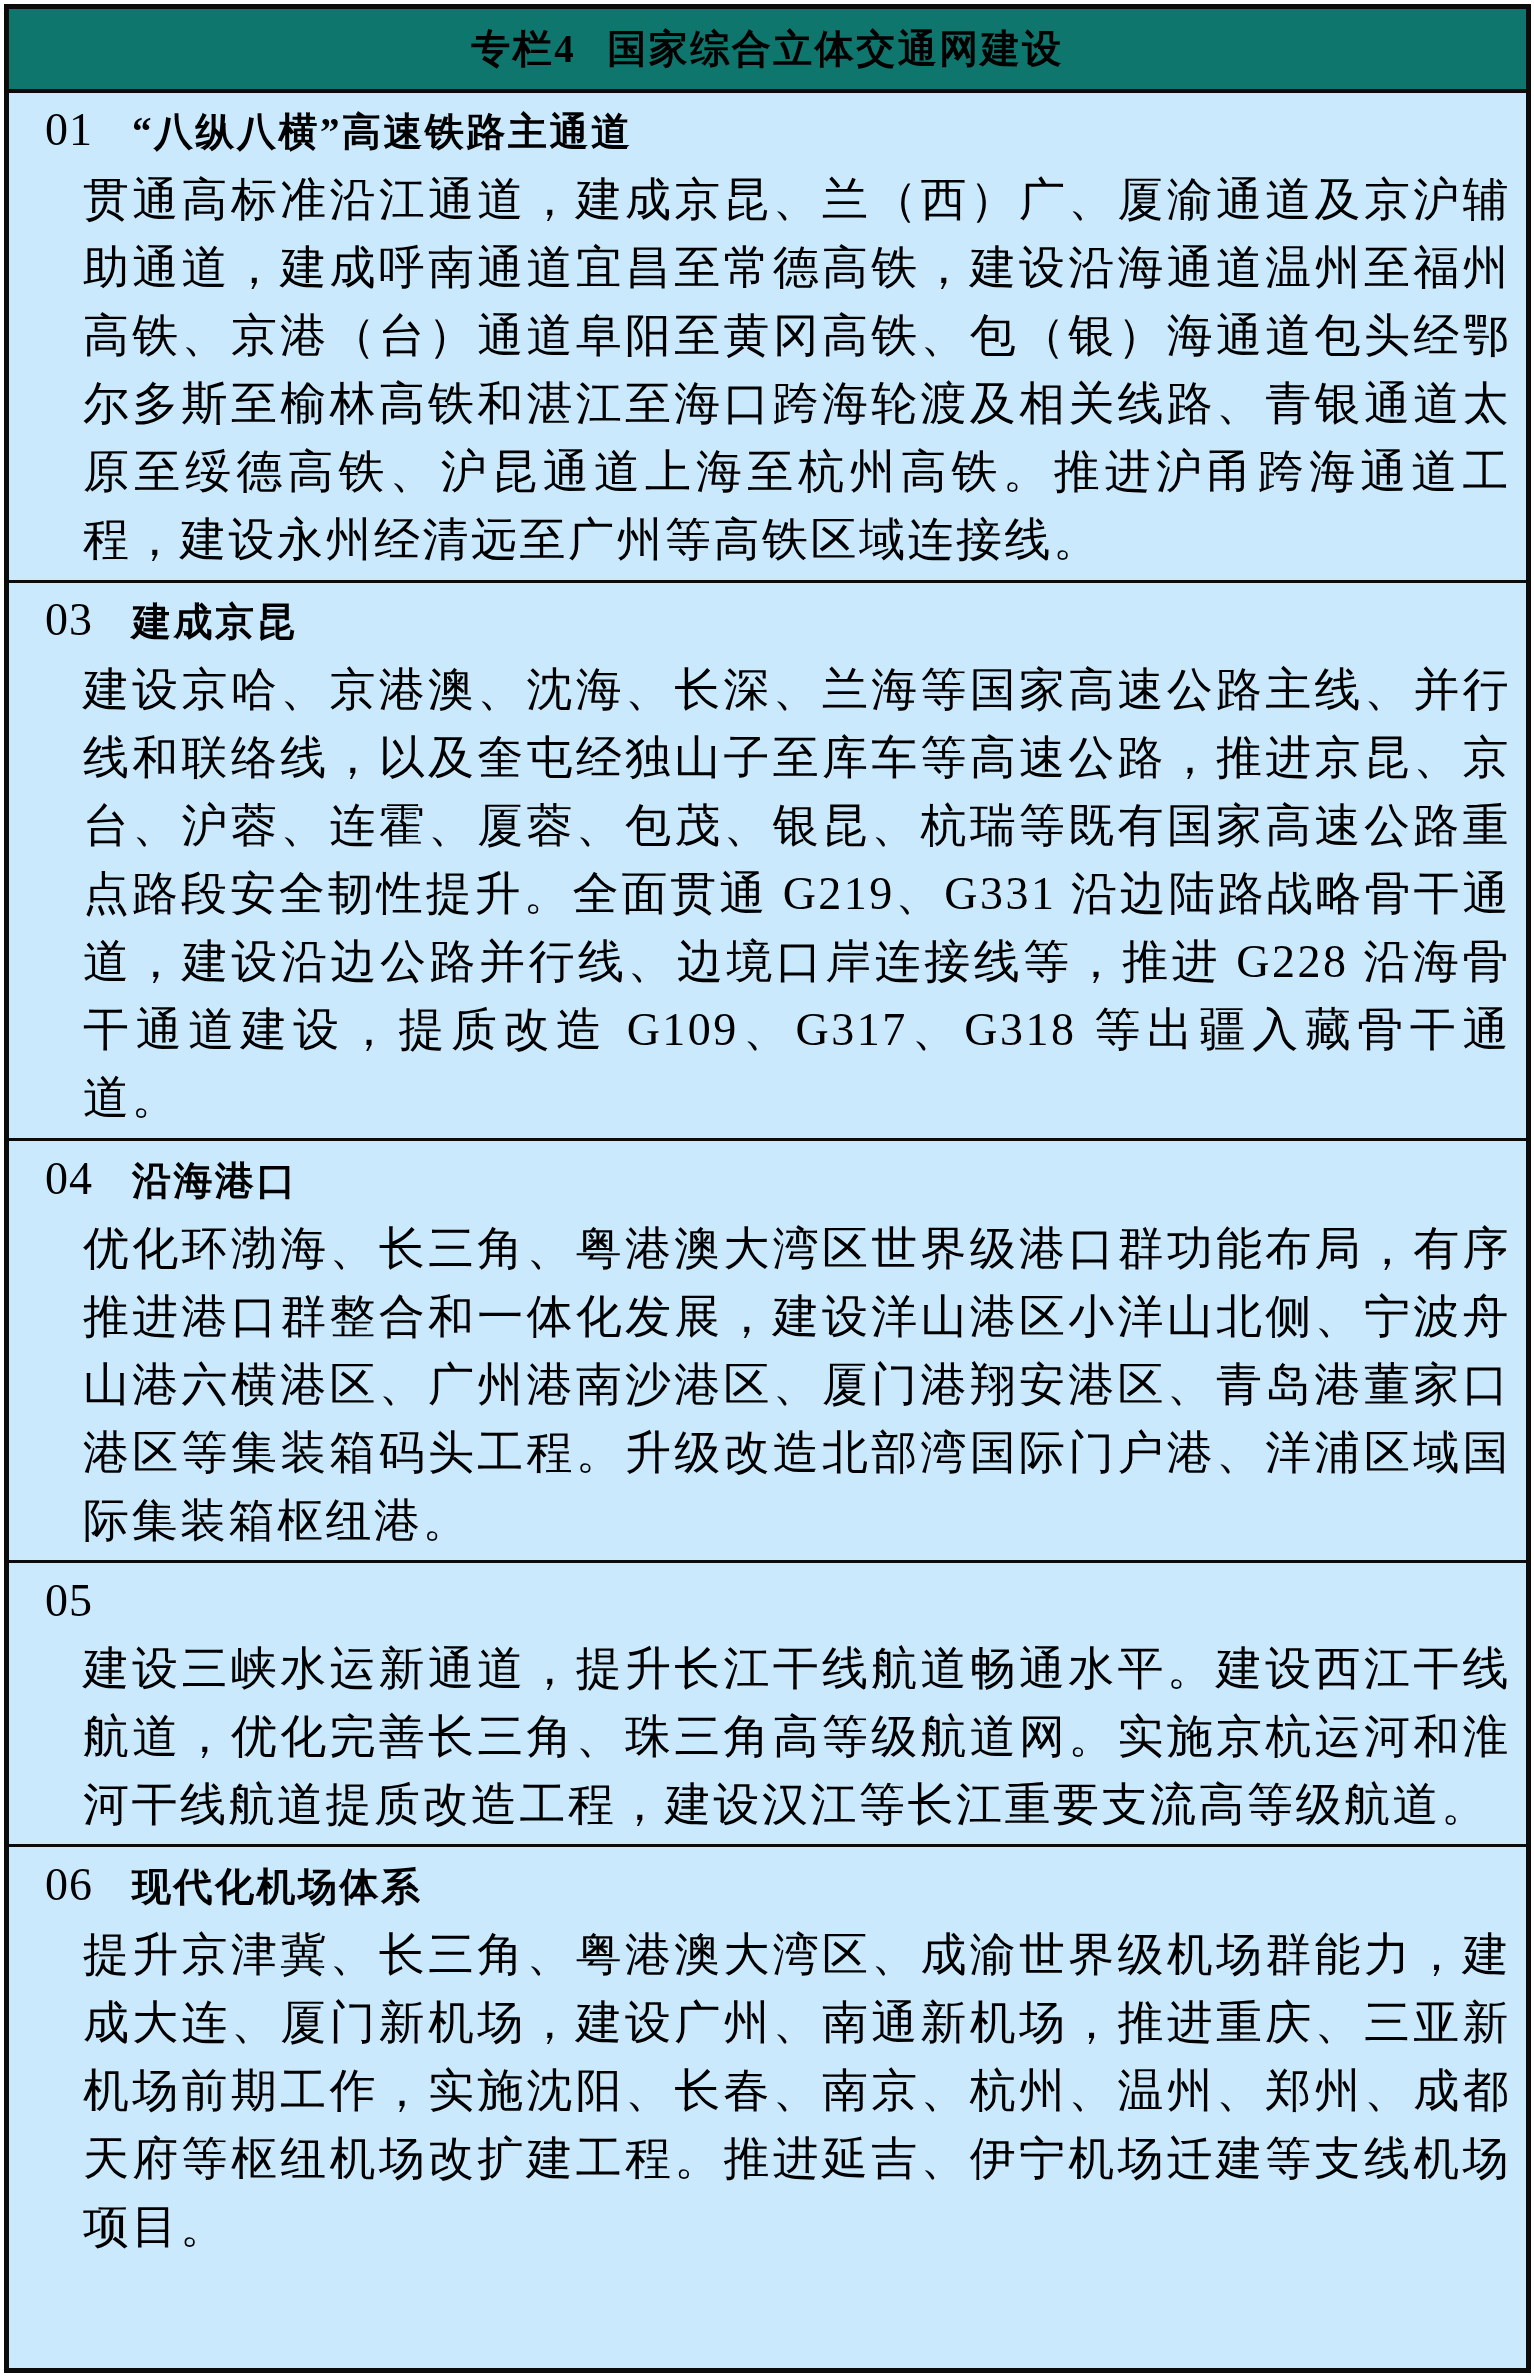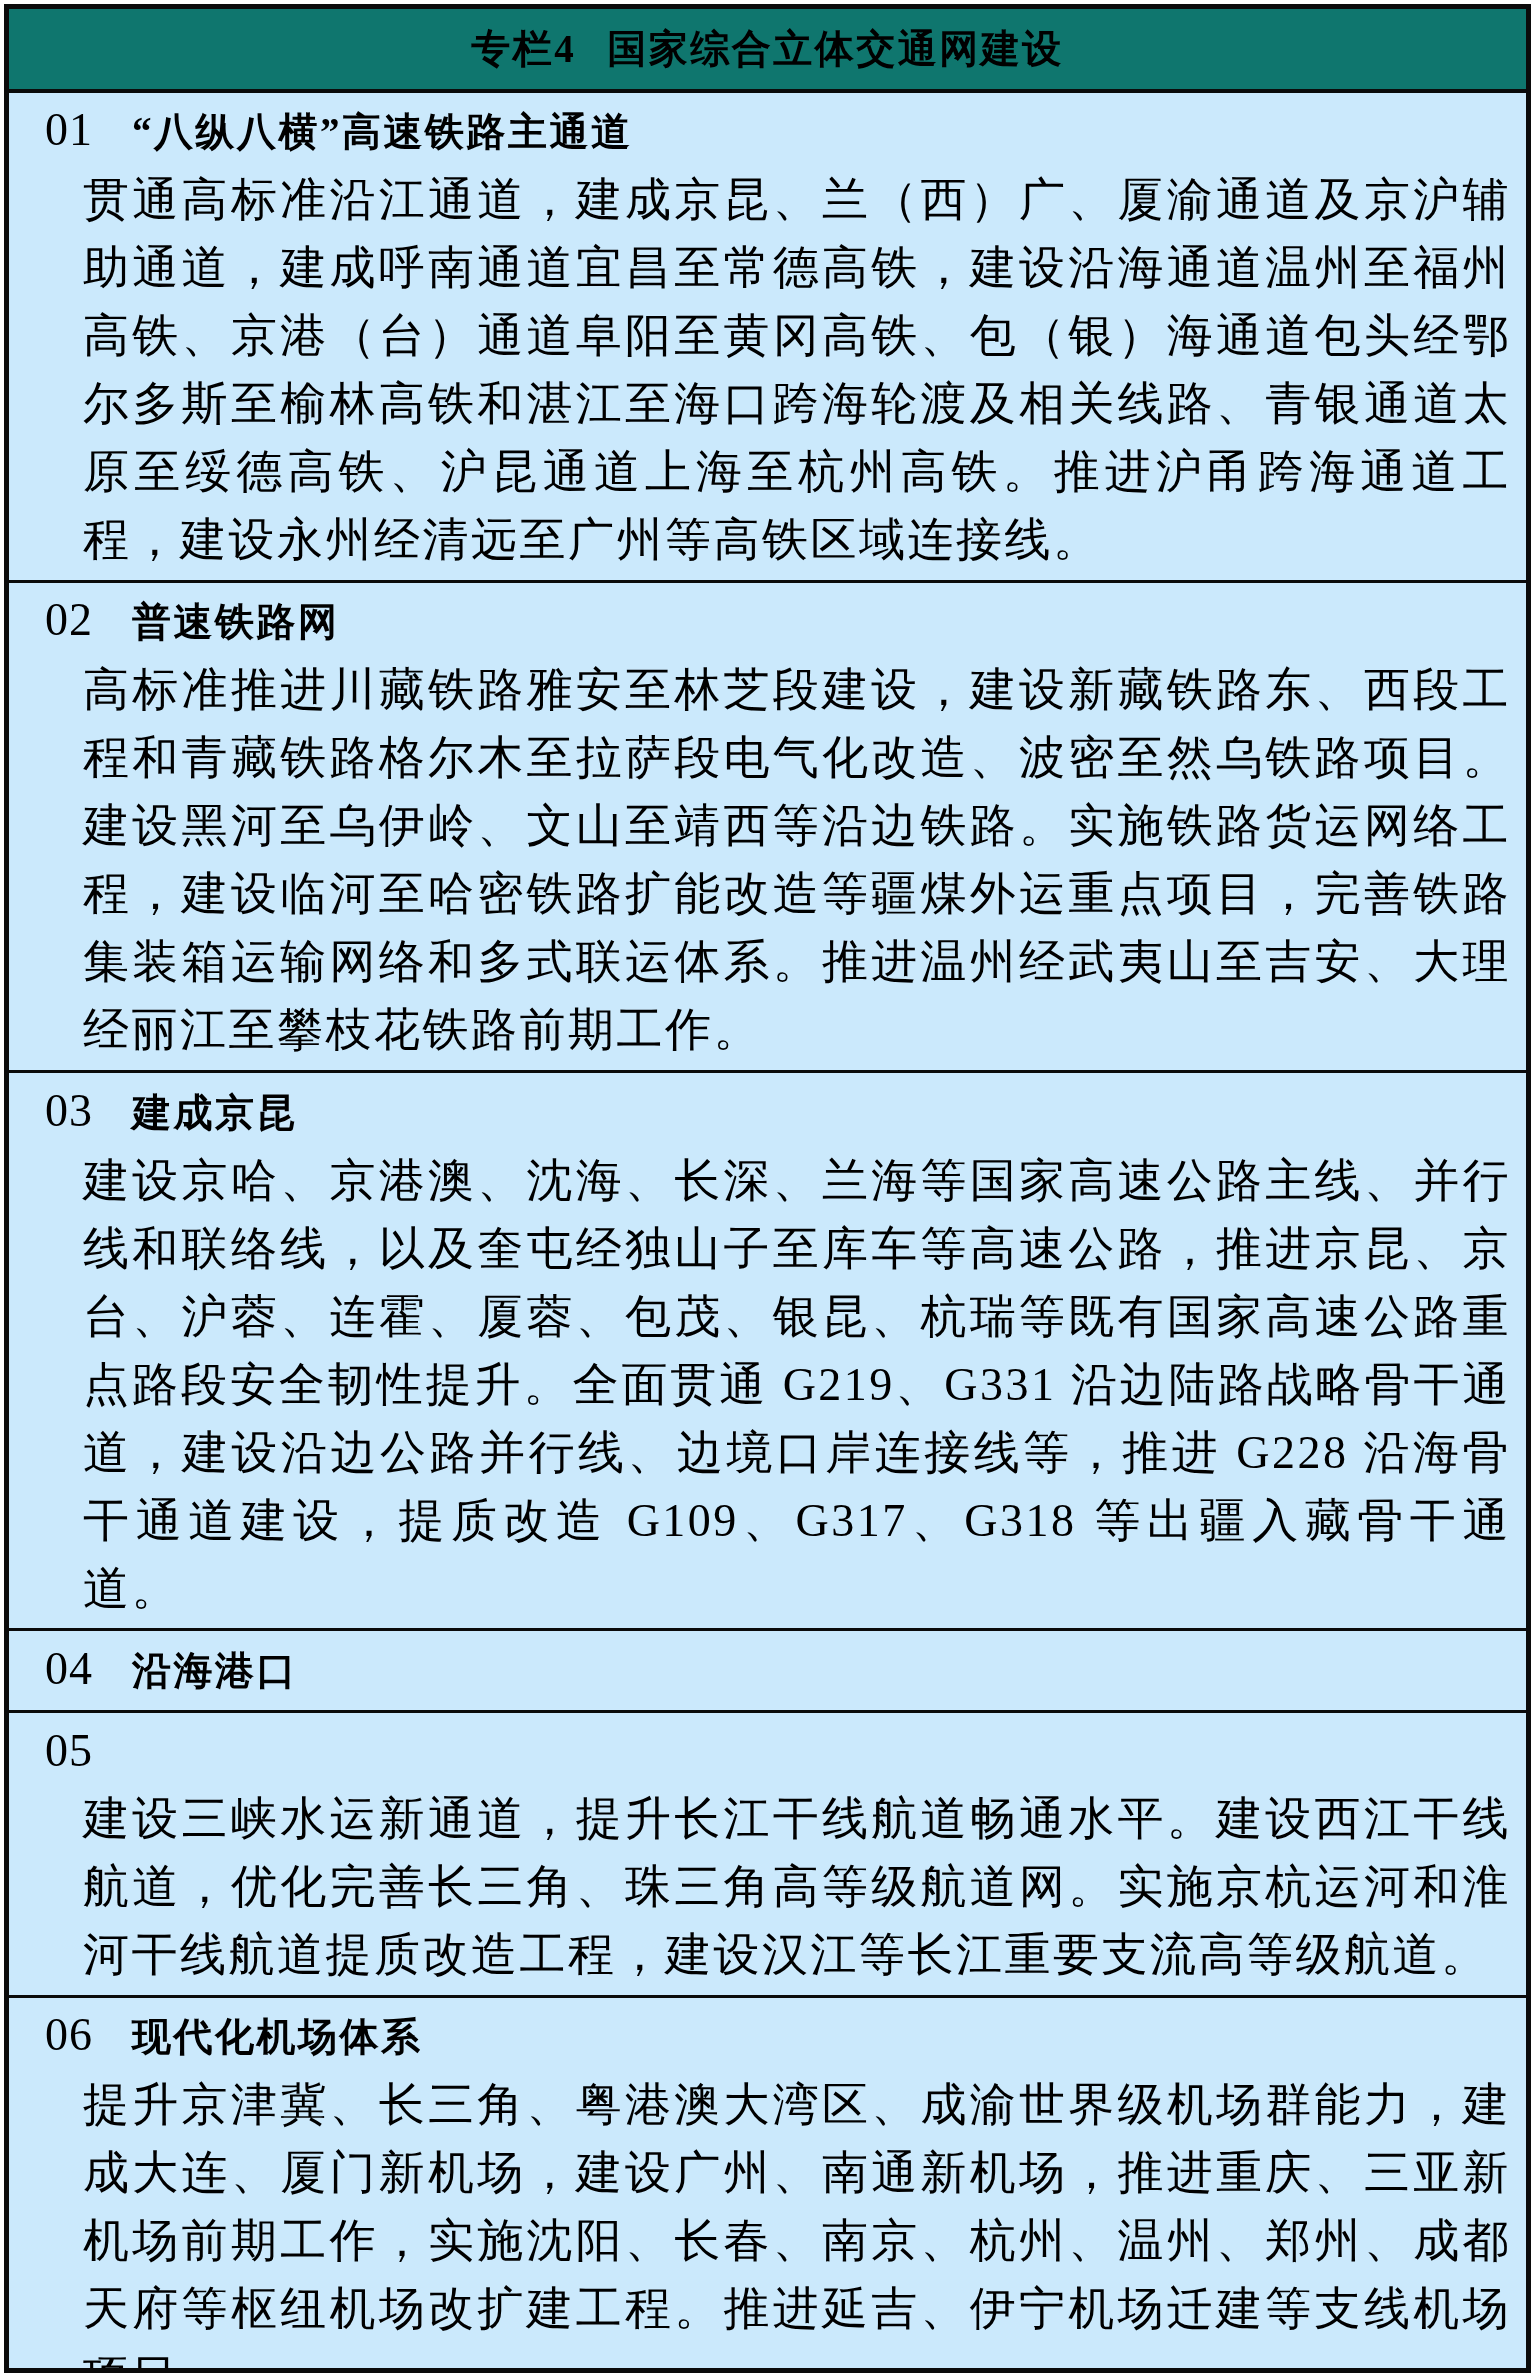--- a/index.html
+++ b/index.html
@@ -62,41 +62,35 @@
     <div class="sections" style="background: rgb(203, 233, 252);">
 
       <section class="item">
         <div class="head-row">
           <span class="num">01</span>
           <h3 class="head">“八纵八横”高速铁路主通道</h3>
         </div>
         <p class="body-text">贯通高标准沿江通道，建成京昆、兰（西）广、厦渝通道及京沪辅助通道，建成呼南通道宜昌至常德高铁，建设沿海通道温州至福州高铁、京港（台）通道阜阳至黄冈高铁、包（银）海通道包头经鄂尔多斯至榆林高铁和湛江至海口跨海轮渡及相关线路、青银通道太原至绥德高铁、沪昆通道上海至杭州高铁。推进沪甬跨海通道工程，建设永州经清远至广州等高铁区域连接线。</p>
       </section>
 
-      <section class="item">
-        <div class="head-row">
-          <span class="num">02</span>
-          <h3 class="head">普速铁路网</h3>
-        </div>
-        <p class="body-text">高标准推进川藏铁路雅安至林芝段建设，建设新藏铁路东、西段工程和青藏铁路格尔木至拉萨段电气化改造、波密至然乌铁路项目。建设黑河至乌伊岭、文山至靖西等沿边铁路。实施铁路货运网络工程，建设临河至哈密铁路扩能改造等疆煤外运重点项目，完善铁路集装箱运输网络和多式联运体系。推进温州经武夷山至吉安、大理经丽江至攀枝花铁路前期工作。</p>
-      </section>
 
       <section class="item">
         <div class="head-row">
           <span class="num">03</span>
           <h3 class="head">建成京昆</h3>
         </div>
         <p class="body-text">建设京哈、京港澳、沈海、长深、兰海等国家高速公路主线、并行线和联络线，以及奎屯经独山子至库车等高速公路，推进京昆、京台、沪蓉、连霍、厦蓉、包茂、银昆、杭瑞等既有国家高速公路重点路段安全韧性提升。全面贯通 G219、G331 沿边陆路战略骨干通道，建设沿边公路并行线、边境口岸连接线等，推进 G228 沿海骨干通道建设，提质改造 G109、G317、G318 等出疆入藏骨干通道。</p>
       </section>
 
       <section class="item">
         <div class="head-row">
           <span class="num">04</span>
           <h3 class="head">沿海港口</h3>
         </div>
+        <p class="body-text">优化环渤海、长三角、粤港澳大湾区世界级港口群功能布局，有序推进港口群整合和一体化发展，建设洋山港区小洋山北侧、宁波舟山港六横港区、广州港南沙港区、厦门港翔安港区、青岛港董家口港区等集装箱码头工程。升级改造北部湾国际门户港、洋浦区域国际集装箱枢纽港。</p>
       </section>
 
       <section class="item">
         <div class="head-row">
           <span class="num">05</span>
         </div>
         <p class="body-text">建设三峡水运新通道，提升长江干线航道畅通水平。建设西江干线航道，优化完善长三角、珠三角高等级航道网。实施京杭运河和淮河干线航道提质改造工程，建设汉江等长江重要支流高等级航道。</p>
       </section>
 
       <section class="item">

